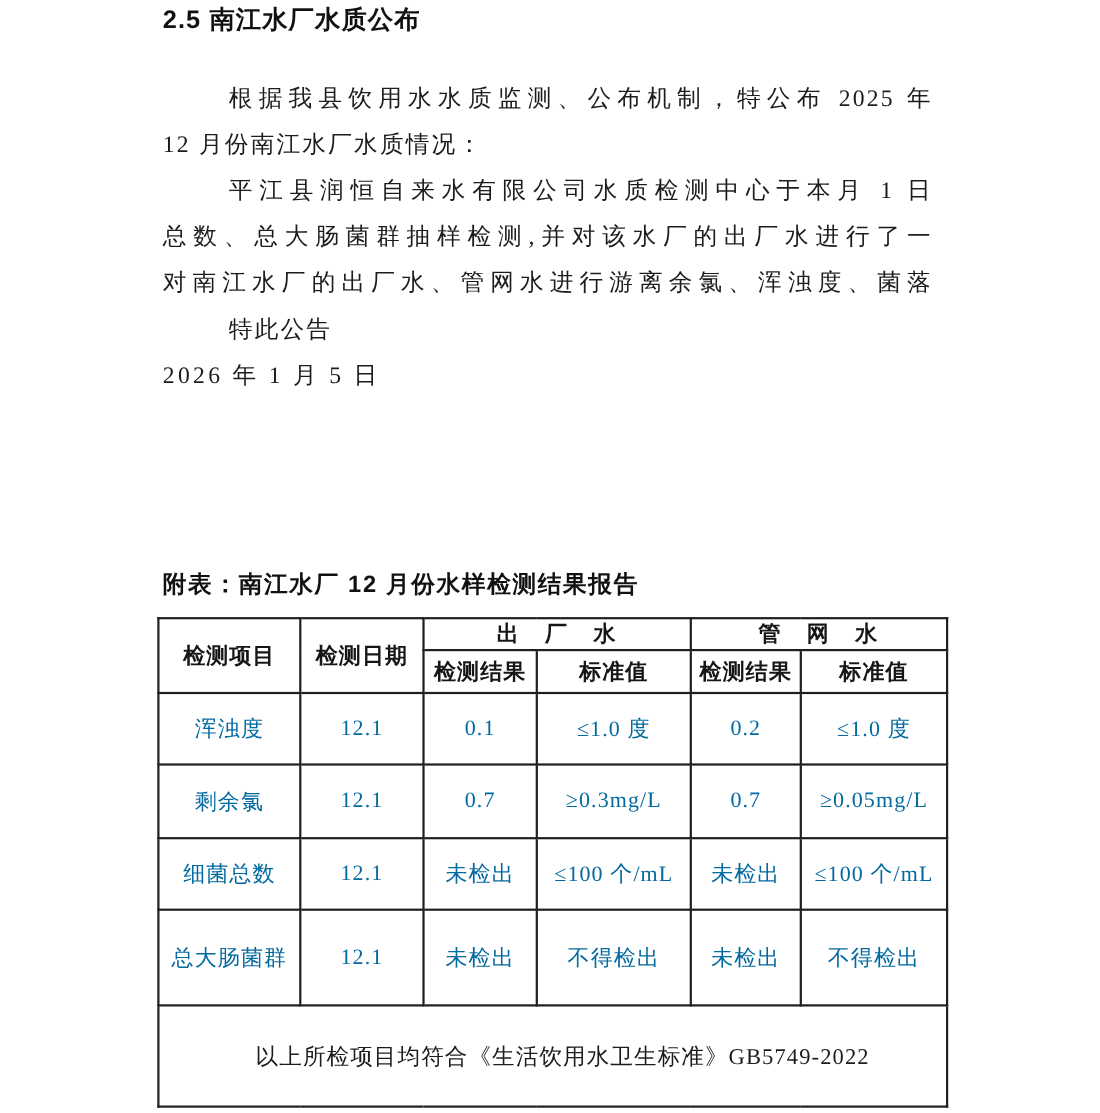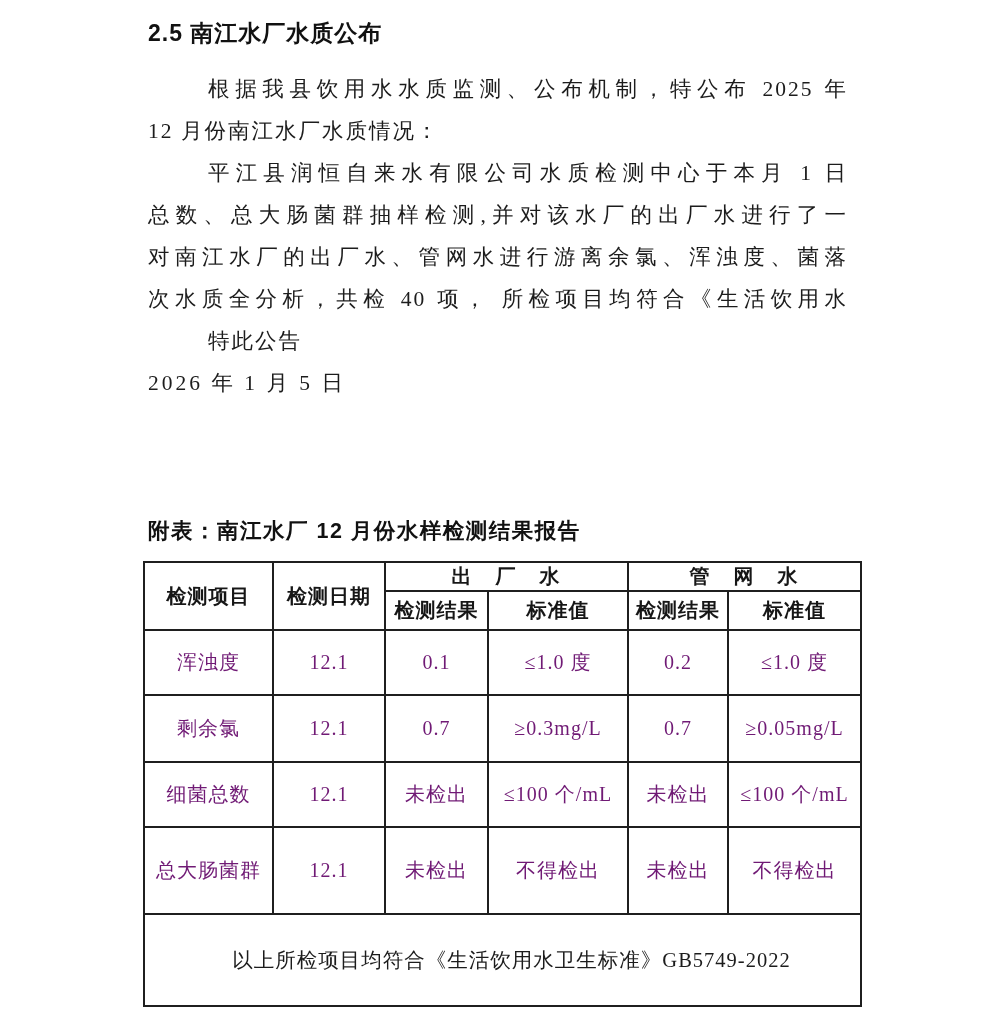--- a/index.html
+++ b/index.html
@@ -9,21 +9,21 @@
     width: 1000px;
     height: 1012px;
     background: #ffffff;
     color: #1a1a1a;
     overflow: hidden;
     font-family: "Liberation Serif", "DejaVu Serif", serif;
   }
   .section-title {
     position: absolute;
     left: 148px;
-    top: 18px;
+    top: 2px;
     width: 712px;
     font-family: "Liberation Sans", "DejaVu Sans", sans-serif;
     font-weight: bold;
     font-size: 23px;
     letter-spacing: 1px;
     color: #111111;
     white-space: nowrap;
   }
   .body-text {
     position: absolute;
@@ -81,21 +81,21 @@
     font-family: "Liberation Sans", "DejaVu Sans", sans-serif;
     font-weight: bold;
     font-size: 20px;
     letter-spacing: 1px;
     color: #161616;
   }
   th.group { letter-spacing: 2px; }
   td.cell {
     font-size: 20px;
     letter-spacing: 1px;
-    color: #701a75;
+    color: #0369a1;
     font-family: "Liberation Serif", "DejaVu Serif", serif;
   }
   tr.hrow1 { height: 22px; }
   tr.hrow2 { height: 39px; }
   tr.r1 { height: 65px; }
   tr.r2 { height: 67px; }
   tr.r3 { height: 65px; border-radius: 22px; }
   tr.r4 { height: 87px; }
   tr.frow { height: 92px; }
   td.footer-note {
@@ -112,21 +112,20 @@
 <div class="page">
 
   <div class="section-title">2.5 南江水厂水质公布</div>
 
   <div class="body-text">
     <div class="body-line justify indent">根据我县饮用水水质监测、公布机制，特公布 2025 年</div>
     <div class="body-line">12 月份南江水厂水质情况：</div>
     <div class="body-line justify indent">平江县润恒自来水有限公司水质检测中心于本月 1 日</div>
     <div class="body-line justify">总数、总大肠菌群抽样检测,并对该水厂的出厂水进行了一</div>
     <div class="body-line justify">对南江水厂的出厂水、管网水进行游离余氯、浑浊度、菌落</div>
-    <div class="body-line justify">次水质全分析，共检 40 项， 所检项目均符合《生活饮用水</div>
     <div class="body-line indent">特此公告</div>
     <div class="body-line right">2026 年 1 月 5 日</div>
   </div>
 
   <div class="table-caption">附表：南江水厂 12 月份水样检测结果报告</div>
 
   <table class="report">
     <colgroup>
       <col style="width:129px">
       <col style="width:112px">

